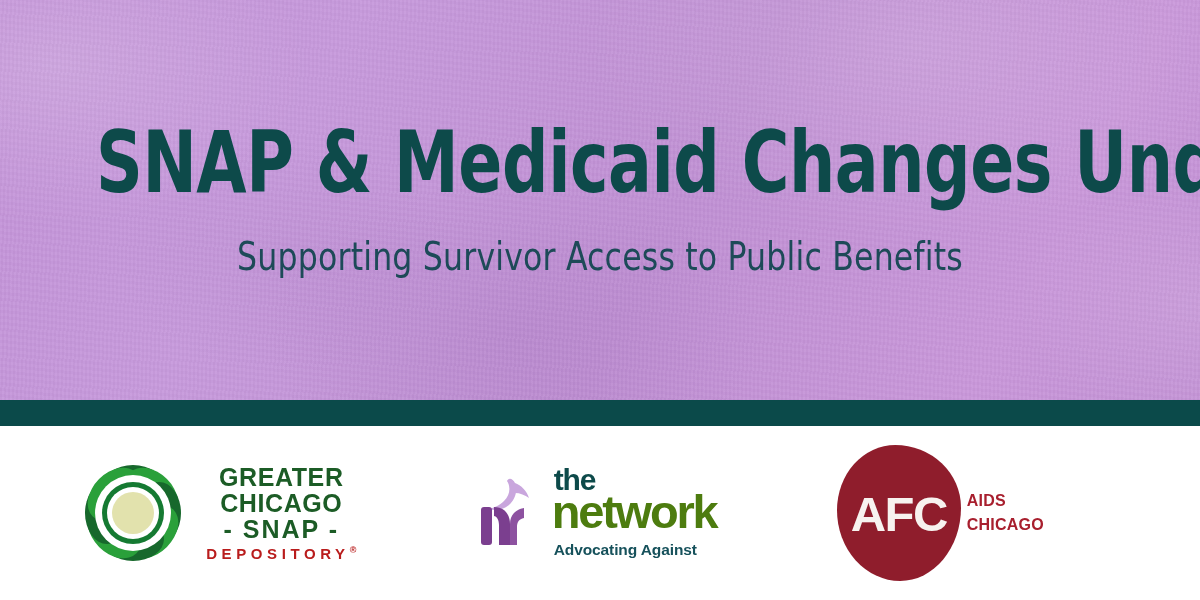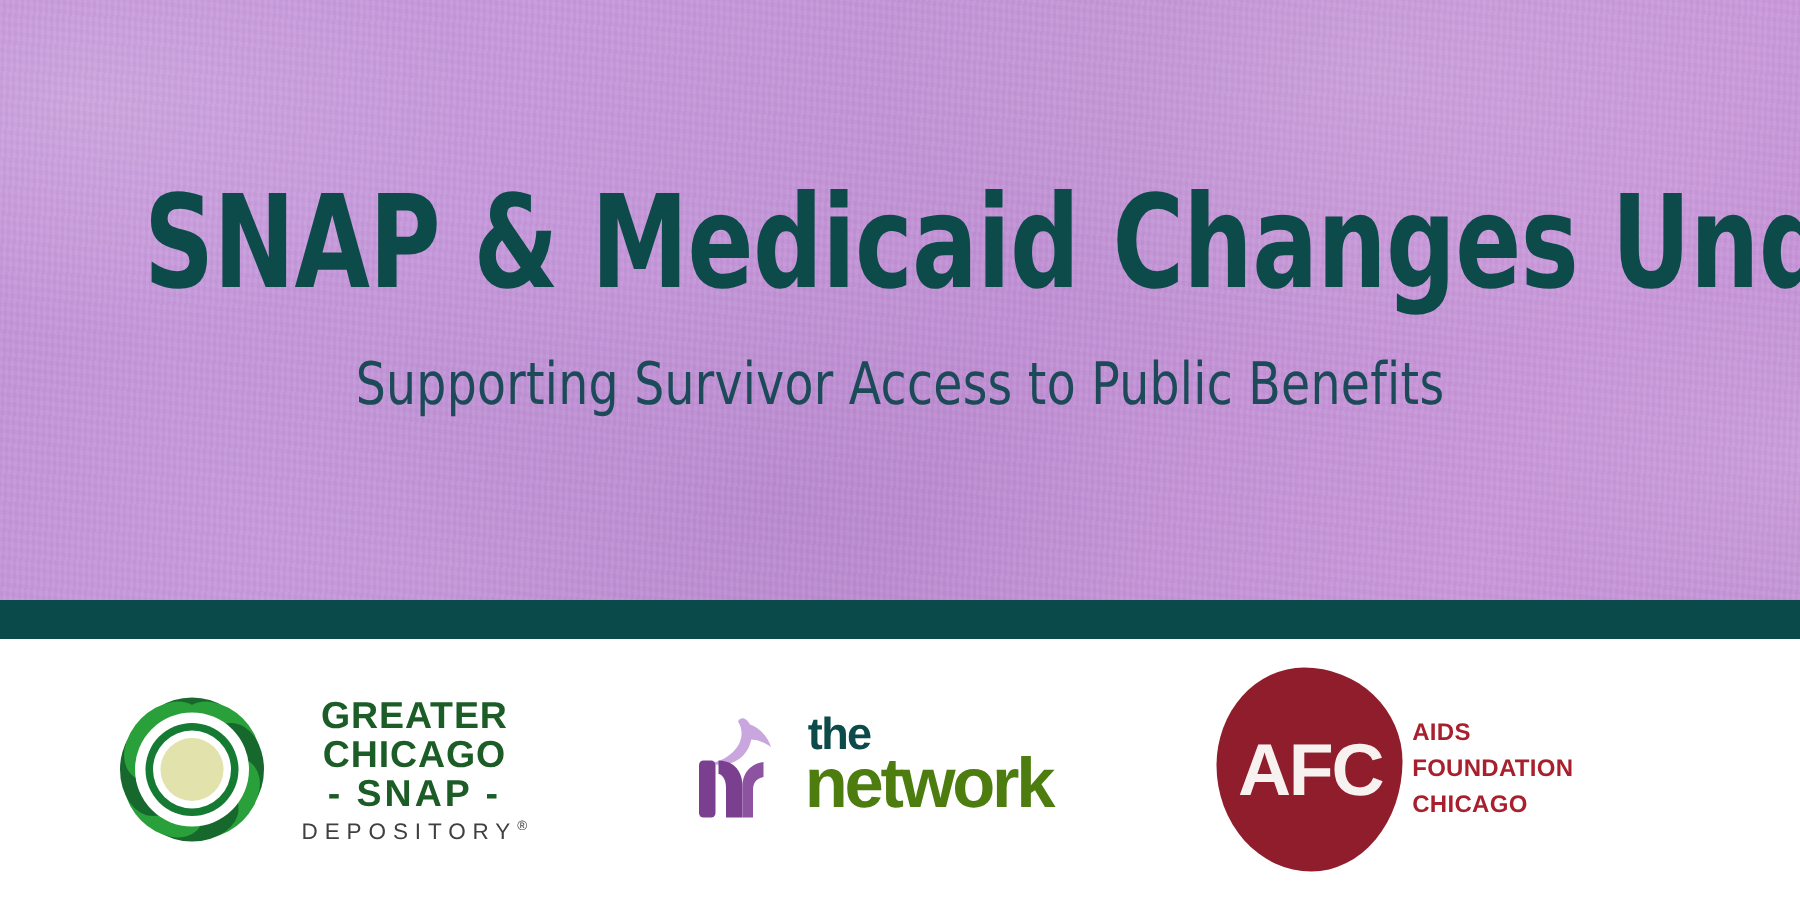--- a/index.html
+++ b/index.html
@@ -114,22 +114,22 @@
     color:#1c5c26;
     font-family:"Liberation Sans", sans-serif;
     text-align:center;
     line-height:1.04;
   }
   .gcfd-words .l1, .gcfd-words .l2, .gcfd-words .l3 {
     font-weight:700; font-size:25px; letter-spacing:.6px;
   }
   .gcfd-words .l3 { letter-spacing:2px; }
   .gcfd-words .l4 {
-    font-weight:400; font-size:15px; letter-spacing:4.6px;
-    color:#404040; margin-top:4px;
+    font-weight:700; font-size:15px; letter-spacing:4.6px;
+    color:#b91c1c; margin-top:4px;
   }
   .gcfd-words .l4 sup { font-size:9px; letter-spacing:0; }
 
   
   .tnw { gap:17px; }
   .bird-mark { position:relative; width:58px; height:72px; }
   .tnw-words { display:flex; flex-direction:column; }
   .tnw-the {
     color:#0d4a4a; font-weight:700; font-size:30px;
     letter-spacing:-1.1px; line-height:26px; margin-left:2px;
@@ -207,29 +207,29 @@
           <path d="M38 6 C44 8 50 14 52 21 C48 18 43 16 38 16 Z" fill="#c9a6dd"></path>
           <rect x="4" y="30" width="11" height="38" rx="3" fill="#7b3f8f"></rect>
           <path d="M17 30 C27 30 33 37 33 47 L33 68 L22 68 L22 48 C22 42 19 39 17 39 Z" fill="#7b3f8f"></path>
           <path d="M33 47 C33 38 39 32 47 31 L47 41 C42 42 40 45 40 50 L40 68 L33 68 Z" fill="#8d52a0"></path>
         </svg>
       </div>
       <div class="tnw-words">
         <div class="tnw-the">the</div>
         <div class="tnw-network">network</div>
         <div class="tnw-tag">
+          <div>Advocating Against</div>
         </div>
       </div>
     </div>
 
     <div class="logo afc">
       <div class="afc-blob">
         <div class="afc-letters">AFC</div>
       </div>
       <div class="afc-words">
         <div>AIDS</div>
-        <div>FOUNDATION</div>
         <div>CHICAGO</div>
       </div>
     </div>
 
   </div>
 </div>
 
 </body></html>

